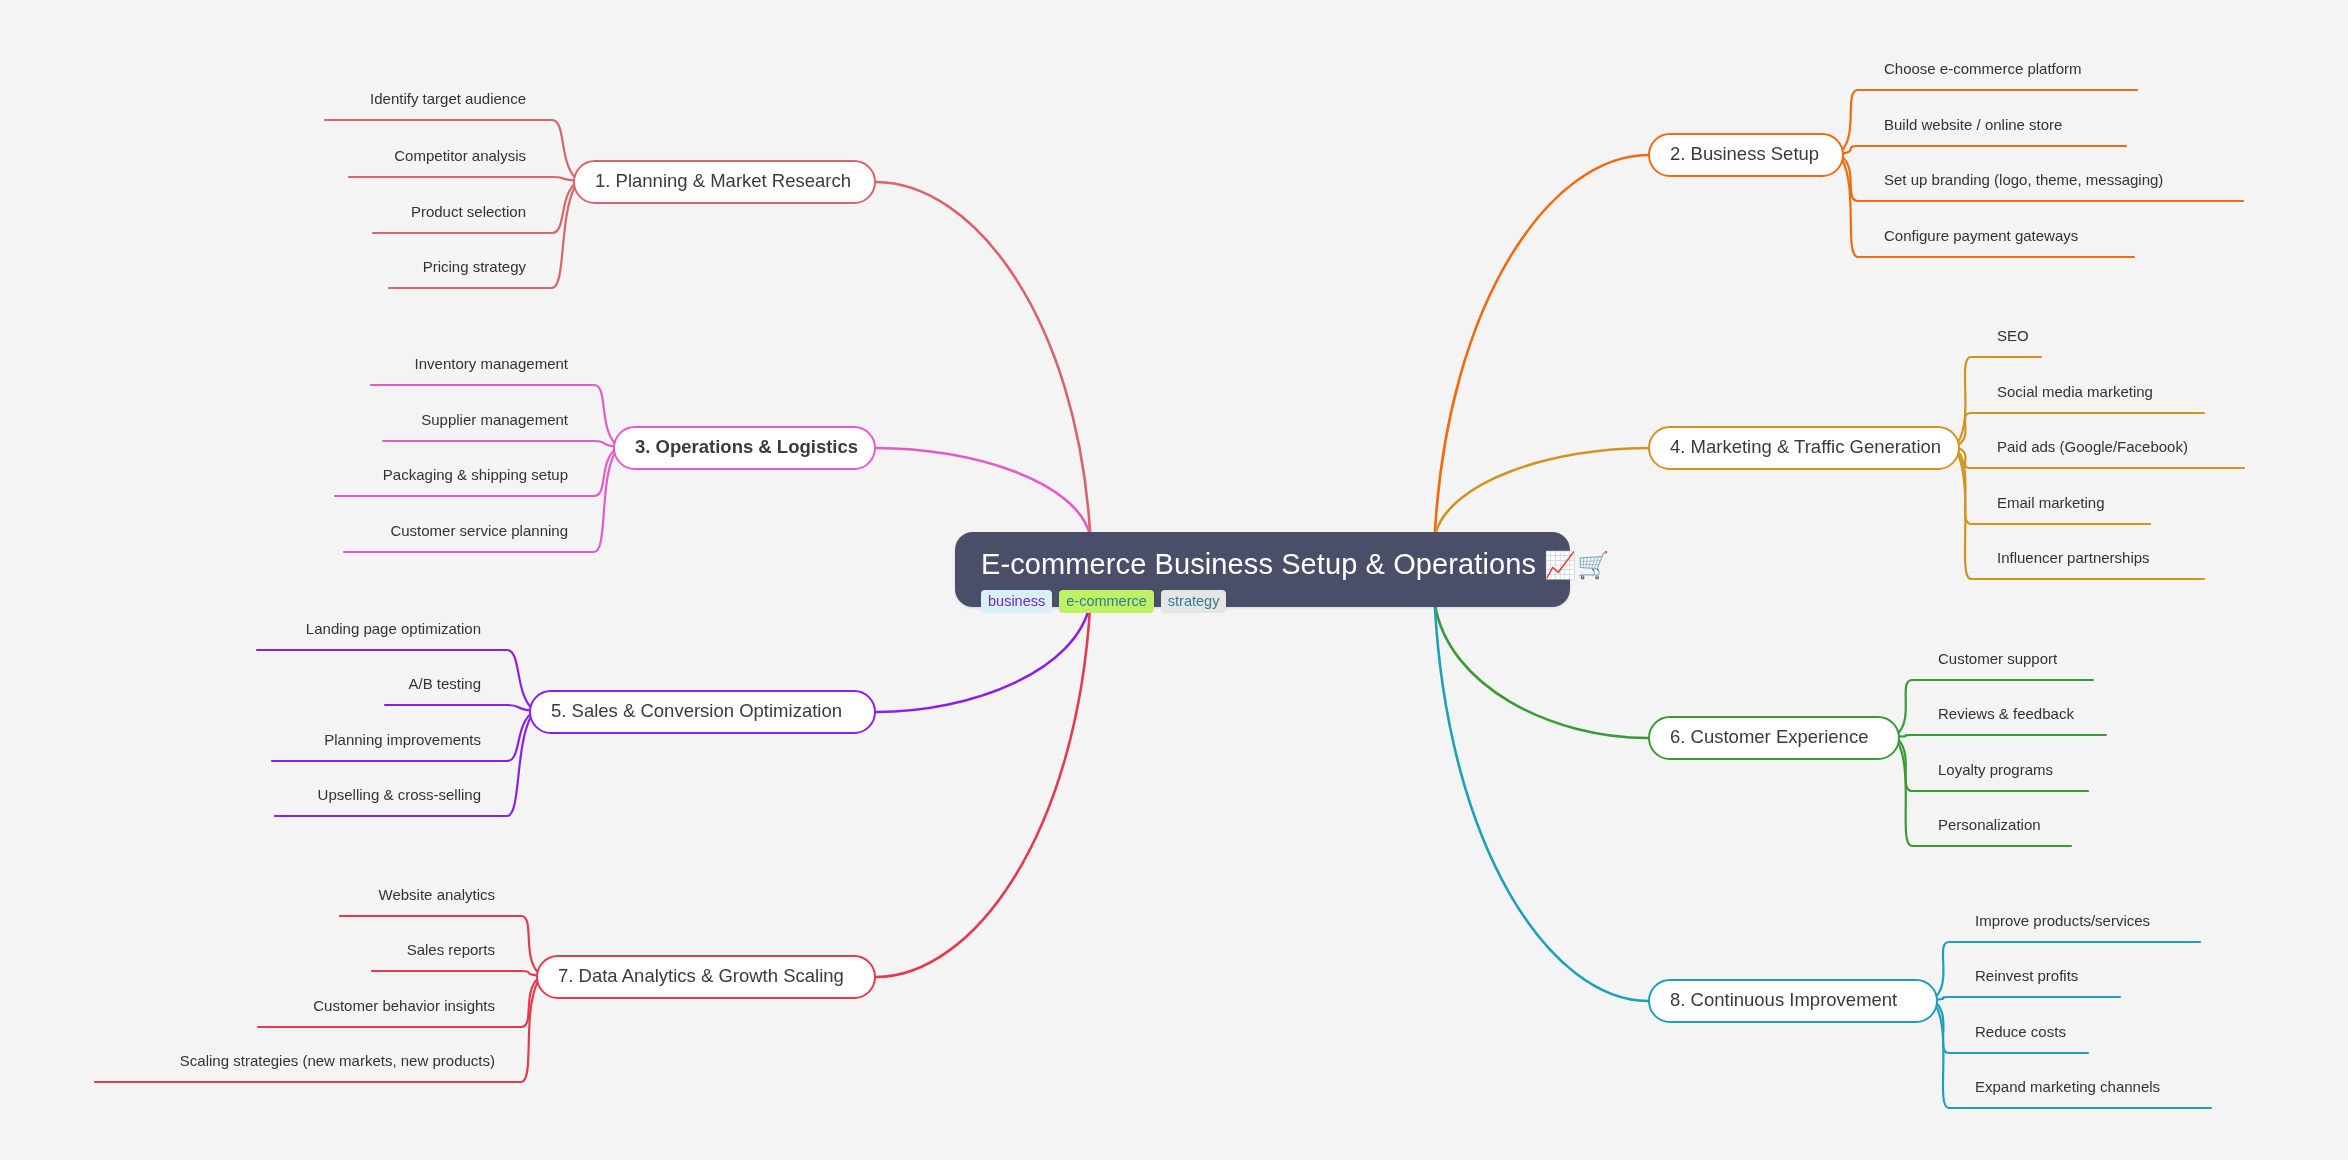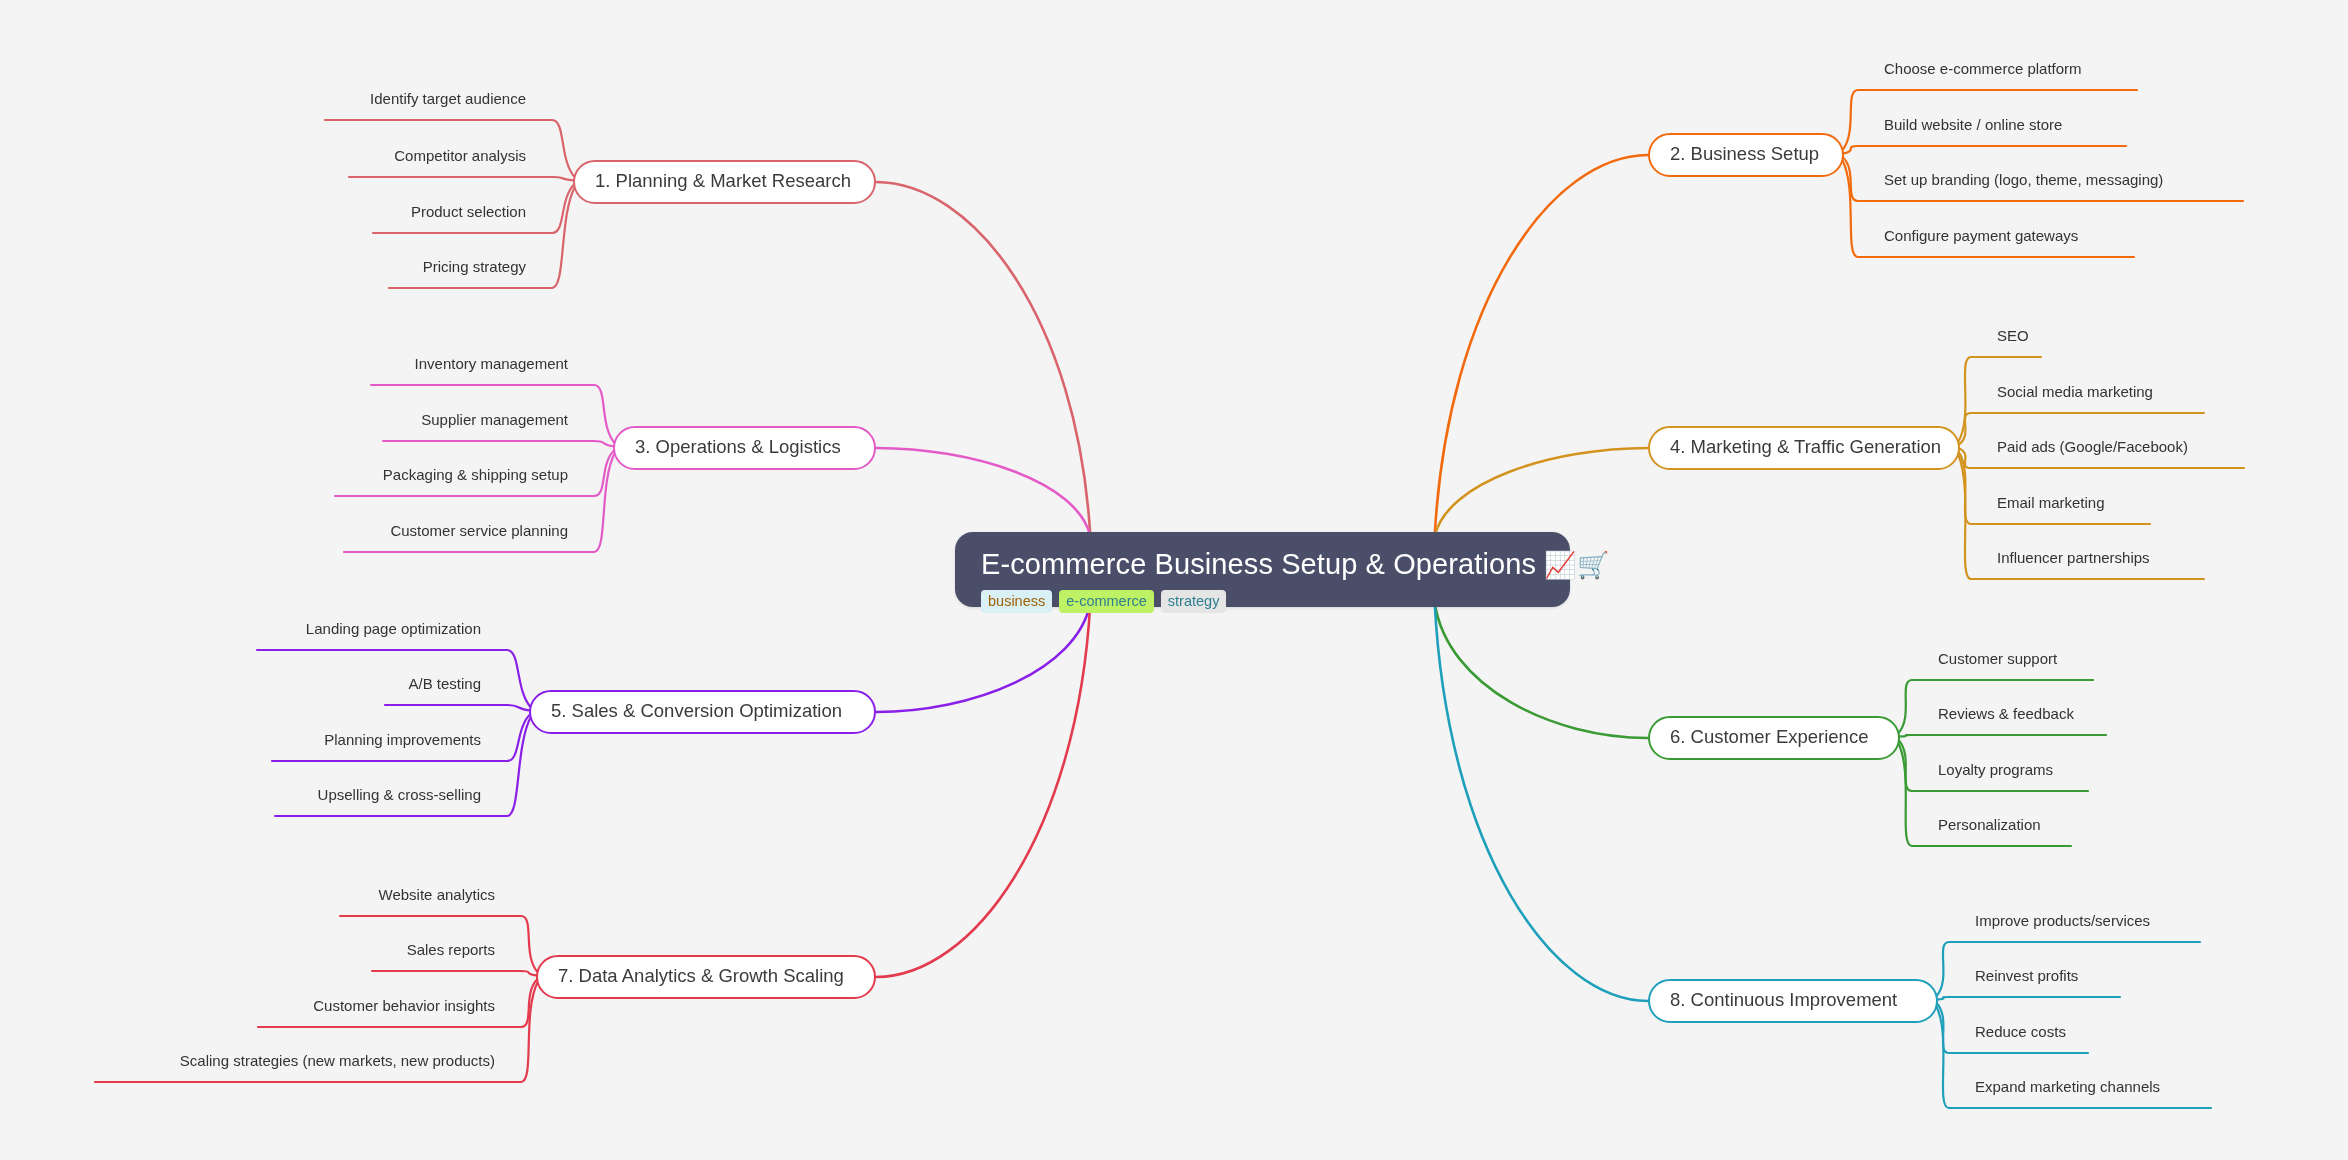--- a/index.html
+++ b/index.html
@@ -149,42 +149,42 @@
       <path d="M 1949 1108 L 2211 1108" fill="none" stroke="#1e9fba" stroke-width="2.2" stroke-linecap="round"></path>
       <path d="M 1936 1005.5 C 1952 1036.25, 1935 1108, 1949 1108" fill="none" stroke="#1e9fba" stroke-width="2.2" stroke-linecap="round"></path>
     </svg>
 
   <div class="center-node" id="center-node" style="left: 955px; top: 532px; width: 615px; height: 75px; background: rgb(74, 78, 105);">
     <div class="center-title">
       <span>E-commerce Business Setup &amp; Operations</span>
       <span class="emoji">📈🛒</span>
     </div>
     <div class="tags" id="center-tags">
-        <span class="tag" style="background: rgb(217, 240, 244); color: #a16207;">business</span>
+        <span class="tag" style="background: rgb(217, 240, 244); color: #6d28d9;">business</span>
         <span class="tag" style="background: #bef264; color: rgb(47, 127, 145);">e-commerce</span>
         <span class="tag" style="background: #e5e5e5; color: rgb(47, 127, 145);">strategy</span>
       </div>
   </div>
 
   <div id="nodes-layer">
       <div class="branch-node" style="left: 573px; top: 160px; width: 303px; height: 44px; border-color: rgb(217, 100, 107);">
         <span>1. Planning &amp; Market Research</span>
       </div>
       <div class="leaf left" style="left: 325px; top: 90px; width: 201px;">Identify target audience</div>
       <div class="leaf left" style="left: 349px; top: 147px; width: 177px;">Competitor analysis</div>
       <div class="leaf left" style="left: 373px; top: 203px; width: 153px;">Product selection</div>
       <div class="leaf left" style="left: 389px; top: 258px; width: 137px;">Pricing strategy</div>
       <div class="branch-node" style="left: 1648px; top: 133px; width: 196px; height: 44px; border-color: rgb(242, 106, 14);">
         <span>2. Business Setup</span>
       </div>
       <div class="leaf right" style="left: 1884px; top: 60px; width: 253px;">Choose e-commerce platform</div>
       <div class="leaf right" style="left: 1884px; top: 116px; width: 242px;">Build website / online store</div>
       <div class="leaf right" style="left: 1884px; top: 171px; width: 359px;">Set up branding (logo, theme, messaging)</div>
       <div class="leaf right" style="left: 1884px; top: 227px; width: 250px;">Configure payment gateways</div>
-      <div class="branch-node" style="left: 613px; top: 426px; width: 263px; height: 44px; border-color: rgb(228, 91, 200);">
+      <div class="branch-node" style="left: 613px; top: 426px; width: 263px; height: 44px; border-color: rgb(228, 91, 200); font-weight: bold;">
         <span>3. Operations &amp; Logistics</span>
       </div>
       <div class="leaf left" style="left: 371px; top: 355px; width: 197px;">Inventory management</div>
       <div class="leaf left" style="left: 383px; top: 411px; width: 185px;">Supplier management</div>
       <div class="leaf left" style="left: 335px; top: 466px; width: 233px;">Packaging &amp; shipping setup</div>
       <div class="leaf left" style="left: 344px; top: 522px; width: 224px;">Customer service planning</div>
       <div class="branch-node" style="left: 1648px; top: 426px; width: 312px; height: 44px; border-color: rgb(211, 147, 31);">
         <span>4. Marketing &amp; Traffic Generation</span>
       </div>
       <div class="leaf right" style="left: 1997px; top: 327px; width: 44px;">SEO</div>

